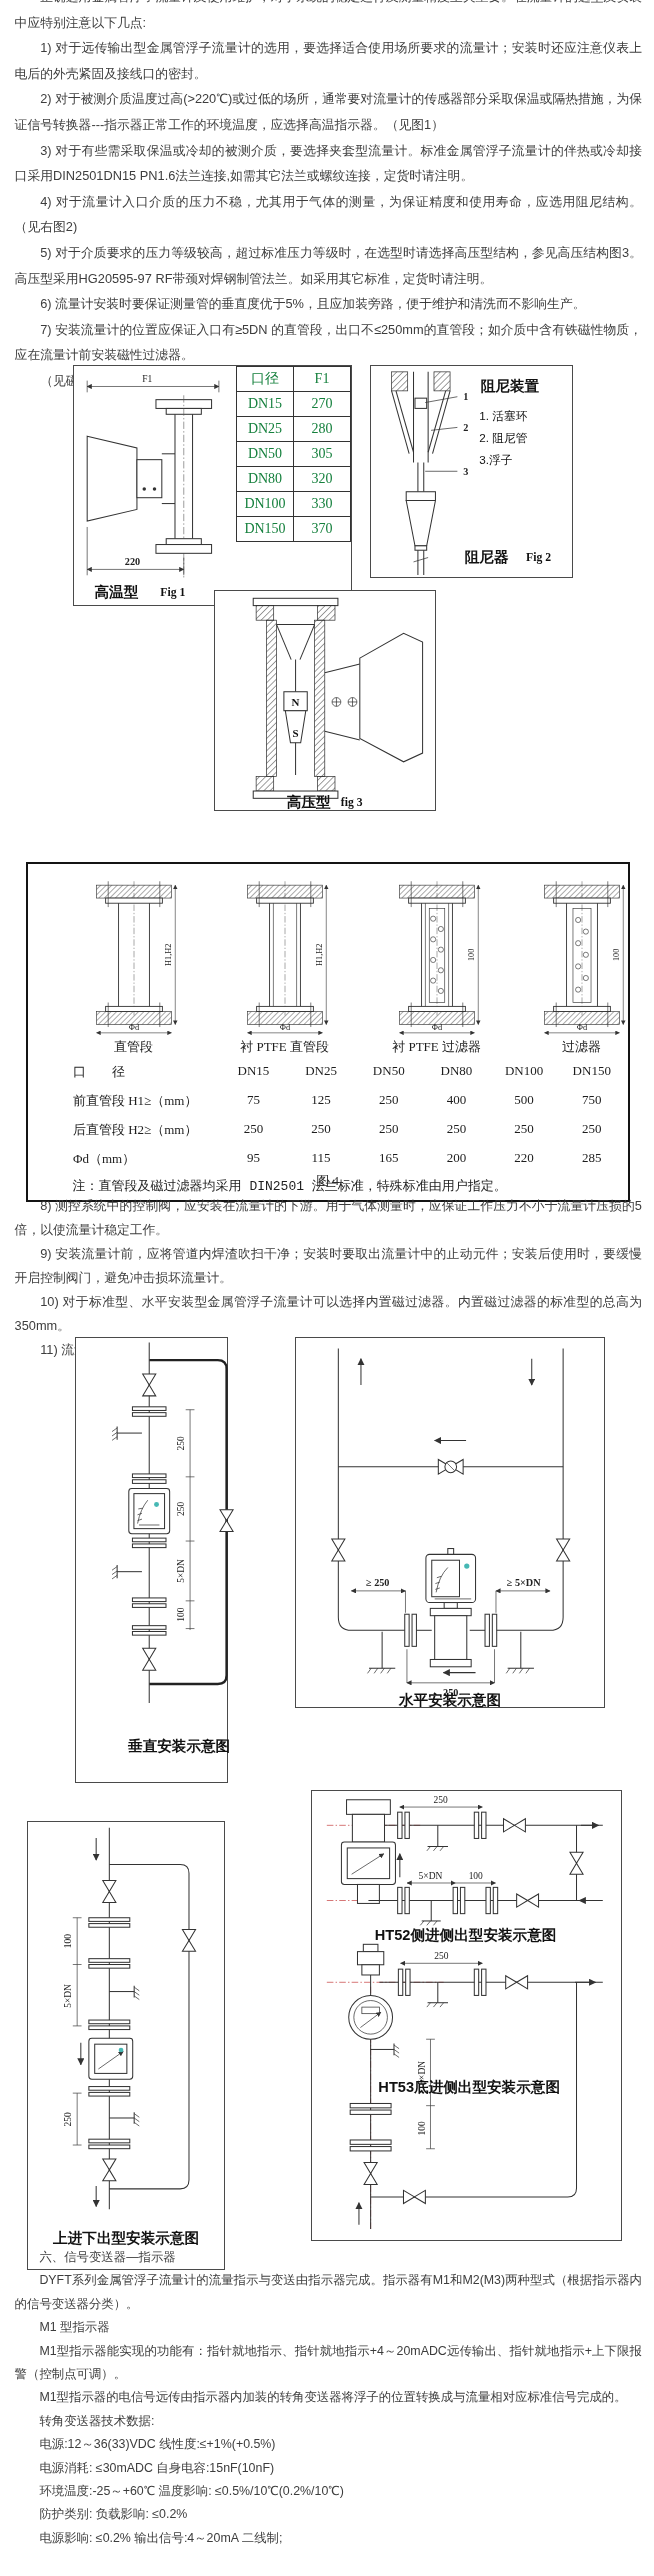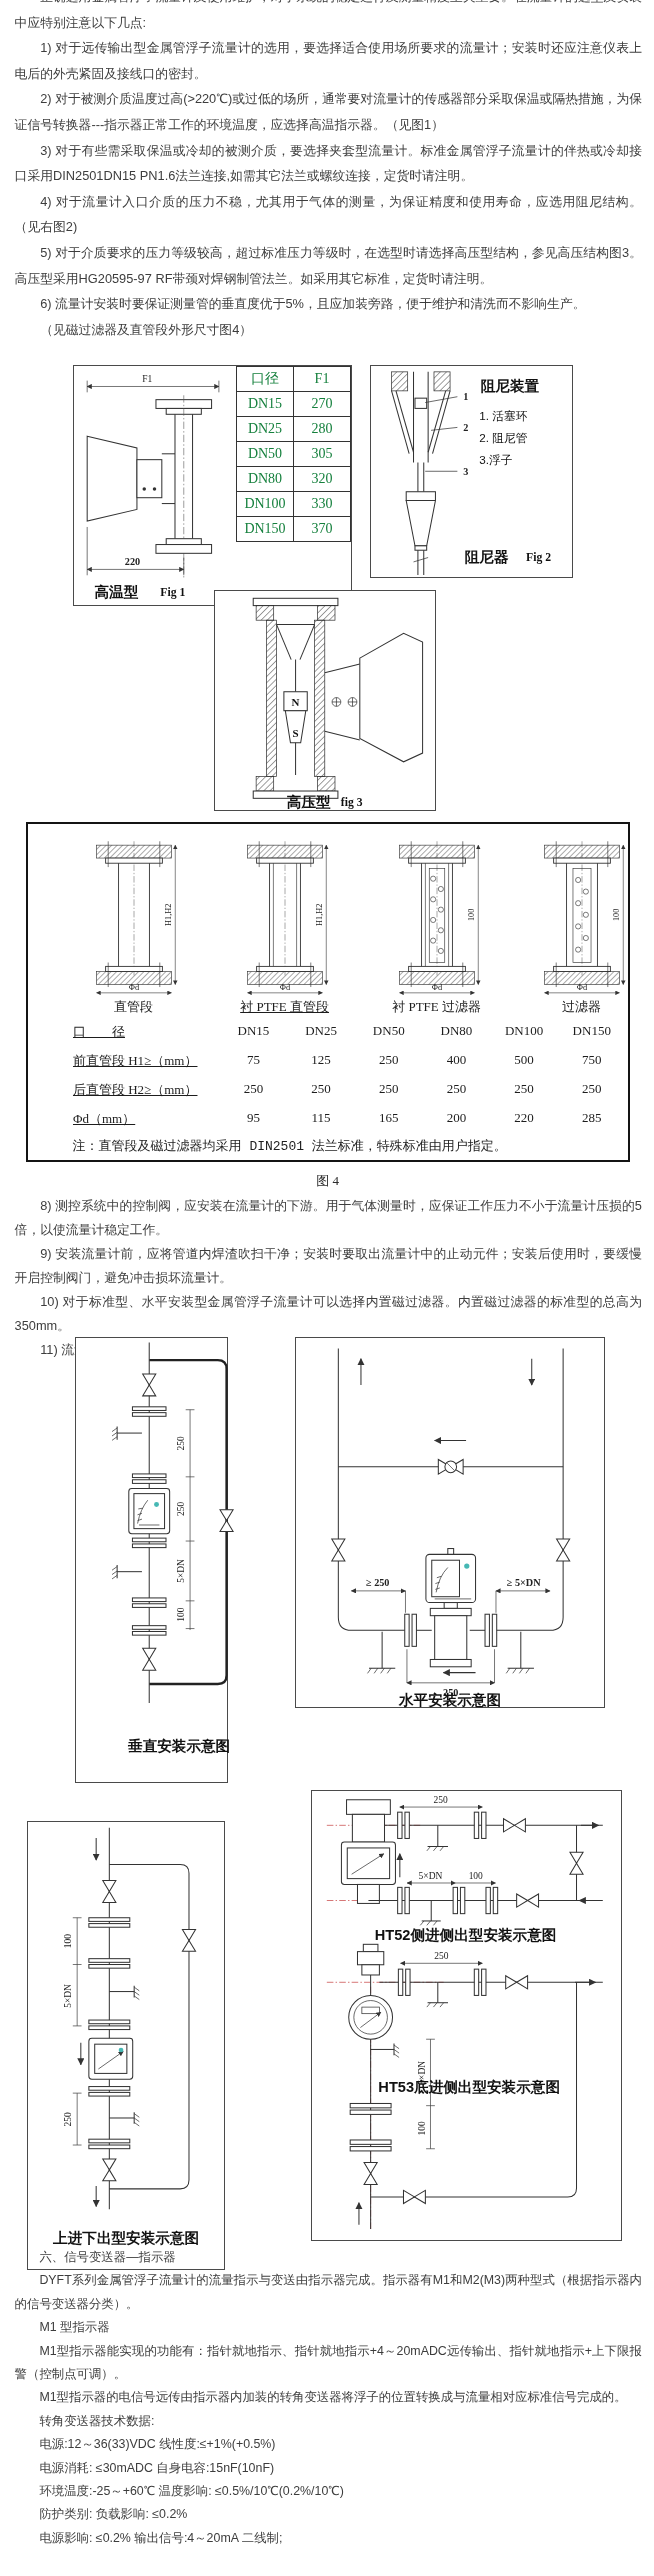--- a/index.html
+++ b/index.html
@@ -3,21 +3,21 @@
 <meta charset="utf-8">
 <style>
   html,body{margin:0;padding:0;background:#fff;}
   #page{position:relative;width:655px;height:2576px;background:#fff;overflow:hidden;
         font-family:"Liberation Sans",sans-serif;color:#3d3d3d;}
   .txtblock{position:absolute;left:14.6px;right:13px;}
   .txtblock p{margin:0;text-indent:2em;text-align:justify;font-size:12.8px;line-height:25.6px;}
   .txtblock.mid p{line-height:24px;}
   .txtblock.bot p{line-height:23.4px;font-size:12.4px;}
   .figbox{position:absolute;border:0.7px solid #4a4a4a;background:#fff;box-sizing:border-box;}
-  .thickbox{border:2.9px solid #141414;}
+  .thickbox{border:2.9px solid #141414;margin-top:40px;}
   
   .s{stroke:#333;stroke-width:1.4;fill:none;}
   .s2{stroke:#333;stroke-width:1;fill:none;}
   .sf{stroke:#333;stroke-width:1.4;fill:#fff;}
   .thk{stroke:#222;stroke-width:3.2;fill:none;}
   .red{stroke:#c64444;stroke-width:1;fill:none;stroke-dasharray:9 3 2 3;}
   .dim{stroke:#444;stroke-width:1;fill:none;}
   .dash{stroke:#555;stroke-width:.8;fill:none;stroke-dasharray:10 3 2 3;}
   text.dt{font:13px "Liberation Serif",serif;fill:#222;}
   text.dtb{font:bold 14px "Liberation Serif",serif;fill:#222;}
@@ -25,21 +25,21 @@
   text.capser{font:bold 16px "Liberation Serif",serif;fill:#111;}
   text.leg{font:16px "Liberation Sans",sans-serif;fill:#111;}
   text.ns{font:bold 15px "Liberation Serif",serif;fill:#111;}
   
   .f1table{position:absolute;left:162px;top:0px;border-collapse:collapse;
            font-family:"Liberation Serif",serif;font-size:14px;color:#15803d;}
   .f1table td,.f1table th{border:1.2px solid #333;width:56px;height:24px;text-align:center;font-weight:normal;padding:0;}
   
   .f4row{position:absolute;left:22px;width:576px;display:grid;grid-template-columns:170px repeat(6,1fr);
          font-family:"Liberation Serif",serif;font-size:13px;color:#1d1d1d;}
-  .f4row .lab{padding-left:23.4px;text-align:left;text-decoration:underline;}
+  .f4row .lab{padding-left:23.4px;text-align:left;}
   .f4row .v{text-align:center;}
   .f4heads{position:absolute;left:0;top:174px;width:598px;font-family:"Liberation Serif",serif;
            font-size:13px;color:#1d1d1d;}
   .f4heads span{position:absolute;white-space:nowrap;transform:translateX(-50%);}
   .f4note{position:absolute;left:45px;top:313px;font-family:Liberation Mono, monospace;font-size:13px;color:#1d1d1d;}
   .fig4caption{position:absolute;left:0;width:655px;text-align:center;top:1172px;font-size:13px;color:#2b2b2b;
                font-family:"Liberation Serif",serif;}
   .spool{position:absolute;top:16px;}
 </style>
 </head>
@@ -69,20 +69,21 @@
 <div id="page">
 
   <div class="txtblock" style="top:-16px;">
     <p>正确选用金属管浮子流量计及使用维护，对于系统的稳定运行及测量精度至关重要。在流量计的选型及安装中应特别注意以下几点:</p>
     <p>1) 对于远传输出型金属管浮子流量计的选用，要选择适合使用场所要求的流量计；安装时还应注意仪表上电后的外壳紧固及接线口的密封。</p>
     <p>2) 对于被测介质温度过高(&gt;220℃)或过低的场所，通常要对流量计的传感器部分采取保温或隔热措施，为保证信号转换器---指示器正常工作的环境温度，应选择高温指示器。（见图1）</p>
     <p>3) 对于有些需采取保温或冷却的被测介质，要选择夹套型流量计。标准金属管浮子流量计的伴热或冷却接口采用DIN2501DN15 PN1.6法兰连接,如需其它法兰或螺纹连接，定货时请注明。</p>
     <p>4) 对于流量计入口介质的压力不稳，尤其用于气体的测量，为保证精度和使用寿命，应选用阻尼结构。（见右图2)</p>
     <p>5) 对于介质要求的压力等级较高，超过标准压力等级时，在选型时请选择高压型结构，参见高压结构图3。高压型采用HG20595-97 RF带颈对焊钢制管法兰。如采用其它标准，定货时请注明。</p>
     <p>6) 流量计安装时要保证测量管的垂直度优于5%，且应加装旁路，便于维护和清洗而不影响生产。</p>
+    <p>7) 安装流量计的位置应保证入口有≥5DN 的直管段，出口不≤250mm的直管段；如介质中含有铁磁性物质，应在流量计前安装磁性过滤器。</p>
     <p>（见磁过滤器及直管段外形尺寸图4）</p>
   </div>
 
   <div class="figbox" style="left:73px;top:365px;width:279px;height:241px;">
     <svg width="161" height="240" viewBox="0 0 220 328">
 
       <g>
         <line x1="18" y1="20" x2="18" y2="36" class="dim"></line>
         <line x1="198" y1="20" x2="198" y2="36" class="dim"></line>
         <line x1="18" y1="28" x2="198" y2="28" class="dim" marker-start="url(#ar)" marker-end="url(#ar)"></line>
@@ -342,21 +343,21 @@
         <text class="dt" transform="rotate(-90 127 116)" x="127" y="116" text-anchor="middle">100</text>
       </g>
       <g>
         <line x1="12" y1="237" x2="128" y2="237" class="dim" marker-start="url(#ar)" marker-end="url(#ar)"></line>
         <text class="dt" x="70" y="233" text-anchor="middle">Φd</text>
       </g>
     </svg>
 
     <div class="f4heads">
       <span style="left:106px;">直管段</span>
-      <span style="left:257px;text-decoration:underline;">衬 PTFE 直管段</span>
+      <span style="left:257px;">衬 PTFE 直管段</span>
       <span style="left:409px;">衬 PTFE 过滤器</span>
       <span style="left:554px;">过滤器</span>
     </div>
 
     <div class="f4row" style="top:199px;">
       <span class="lab">口　　径</span>
       <span class="v">DN15</span>
       <span class="v">DN25</span>
       <span class="v">DN50</span>
       <span class="v">DN80</span>

